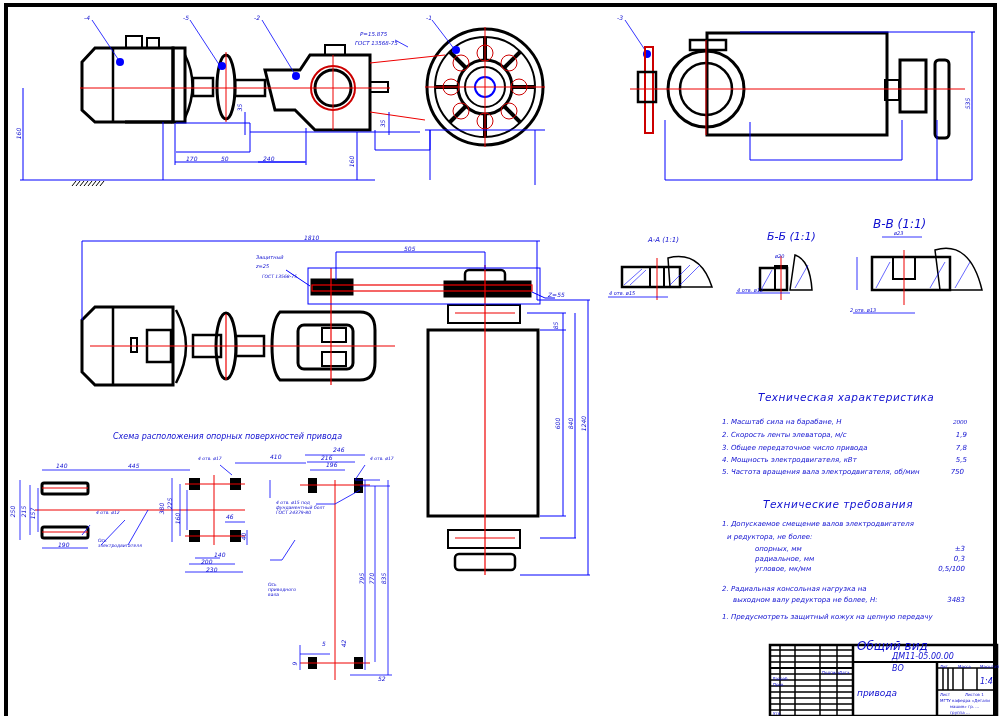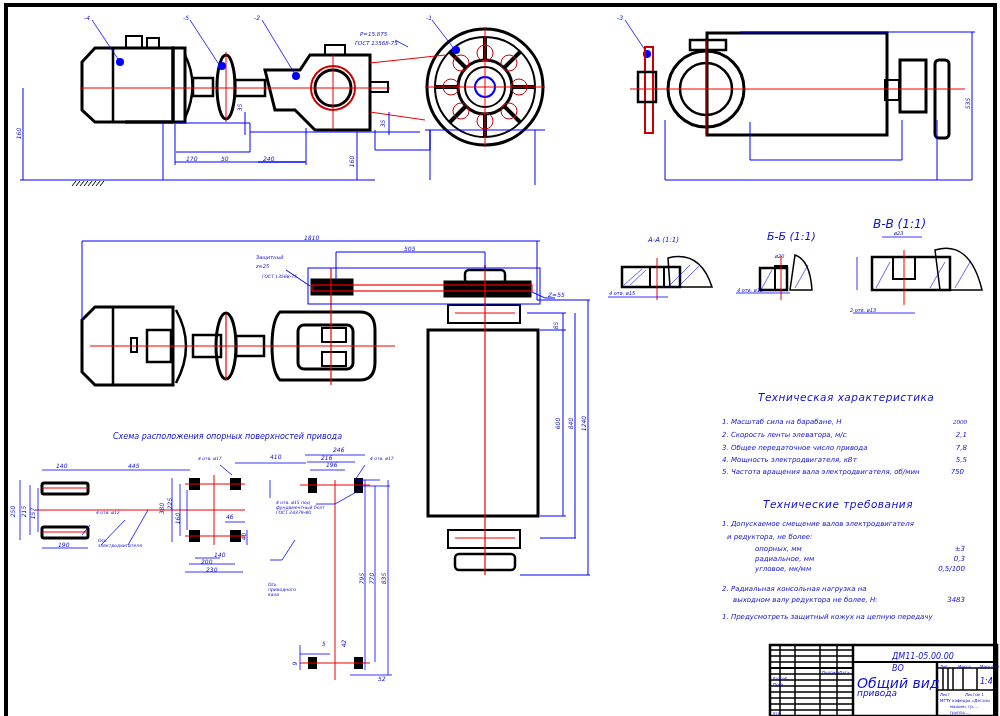--- a/index.html
+++ b/index.html
@@ -412,21 +412,21 @@
 <div class="txt dim" style="left:340px;top:640px;transform:rotate(-90deg);">42</div>
 <div class="txt dim" style="left:378px;top:675px;">52</div>
 <div class="txt dim" style="left:322px;top:640px;">5</div>
 <div class="txt dim" style="left:293px;top:660px;transform:rotate(-90deg);">9</div>
 
 <div class="txt spec-title" style="left:758px;top:391px;">Техническая характеристика</div>
 <div>
   <div class="txt spec-line" style="left:722px;top:418px;"><span>1</span>. <span>Масштаб сила на барабане, Н</span></div>
   <div class="txt spec-val" style="left:927px;top:418px;font-family:Liberation Serif, serif;">2000</div>
   <div class="txt spec-line" style="left:722px;top:431px;"><span>2</span>. <span>Скорость ленты элеватора, м/с</span></div>
-  <div class="txt spec-val" style="left:927px;top:431px;">2,1</div>
+  <div class="txt spec-val" style="left:927px;top:431px;">1,9</div>
   <div class="txt spec-line" style="left:722px;top:444px;"><span>3</span>. <span>Общее передаточное число привода</span></div>
   <div class="txt spec-val" style="left:927px;top:444px;">7,8</div>
   <div class="txt spec-line" style="left:722px;top:456px;"><span>4</span>. <span>Мощность электродвигателя, кВт</span></div>
   <div class="txt spec-val" style="left:927px;top:456px;">5,5</div>
   <div class="txt spec-line" style="left:722px;top:468px;"><span>5</span>. <span>Частота вращения вала электродвигателя, об/мин</span></div>
   <div class="txt spec-val" style="left:924px;top:468px;">750</div>
 </div>
 
 <div class="txt spec-title" style="left:763px;top:498px;">Технические требования</div>
 <div class="txt spec-line" style="left:722px;top:520px;">1. Допускаемое смещение валов электродвигателя</div>
@@ -437,21 +437,21 @@
 <div class="txt spec-val" style="left:925px;top:555px;">0,3</div>
 <div class="txt spec-line" style="left:755px;top:565px;">угловое, мк/мм</div>
 <div class="txt spec-val" style="left:925px;top:565px;">0,5/100</div>
 <div class="txt spec-line" style="left:722px;top:585px;">2. Радиальная консольная нагрузка на</div>
 <div class="txt spec-line" style="left:733px;top:596px;">выходном валу редуктора не более, Н:</div>
 <div class="txt spec-val" style="left:925px;top:596px;">3483</div>
 <div class="txt spec-line" style="left:722px;top:613px;">1. Предусмотреть защитный кожух на цепную передачу</div>
 
 <div class="txt tb" style="left:892px;top:652px;">ДМ11-05.00.00</div>
 <div class="txt tb" style="left:892px;top:664px;">ВО</div>
-<div class="txt tb" style="left:857px;top:675px;font-size:14px;">Общий вид</div>
+<div class="txt tb" style="left:857px;top:639px;font-size:12px;">Общий вид</div>
 <div class="txt tb" style="left:857px;top:688px;font-size:9px;">привода</div>
 <div class="txt tb" style="left:980px;top:677px;">1:4</div>
 <div class="txt tb-small" style="left:940px;top:664px;">Лит</div>
 <div class="txt tb-small" style="left:958px;top:664px;">Масса</div>
 <div class="txt tb-small" style="left:980px;top:664px;">Масштаб</div>
 <div class="txt tb-small" style="left:940px;top:692px;">Лист</div>
 <div class="txt tb-small" style="left:965px;top:692px;">Листов 1</div>
 <div class="txt tb-small" style="left:940px;top:698px;">МГТУ кафедра «Детали</div>
 <div class="txt tb-small" style="left:950px;top:704px;">машин» гр. ...</div>
 <div class="txt tb-small" style="left:950px;top:710px;">группа ...</div>

